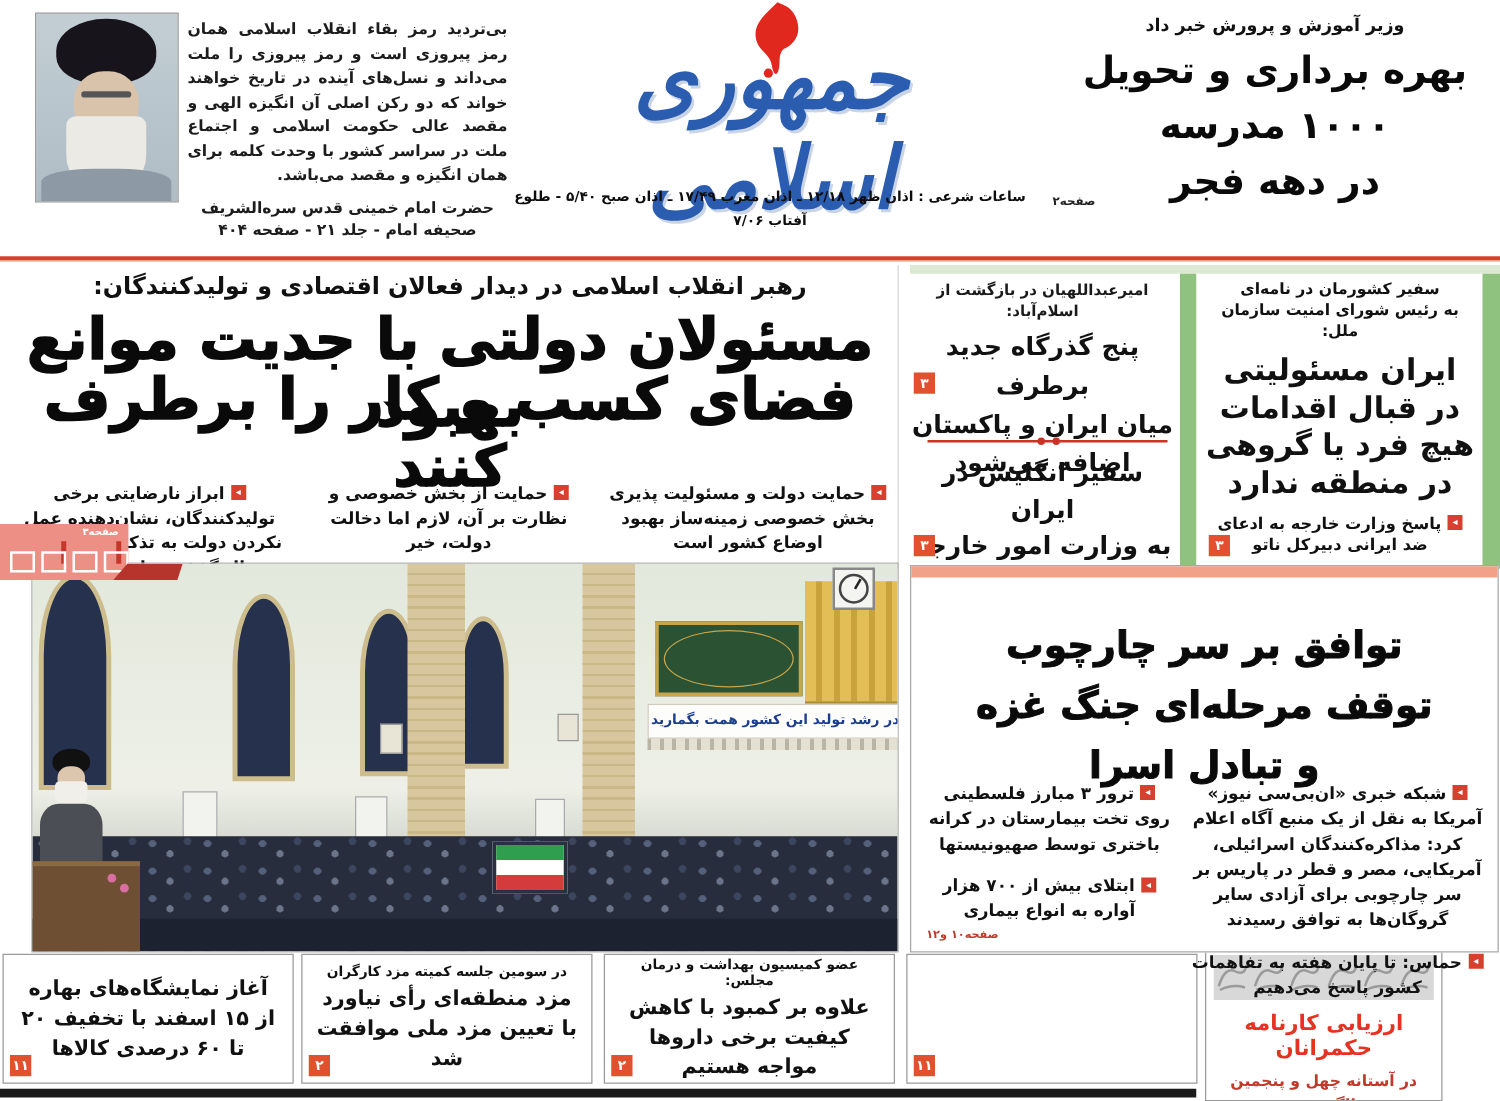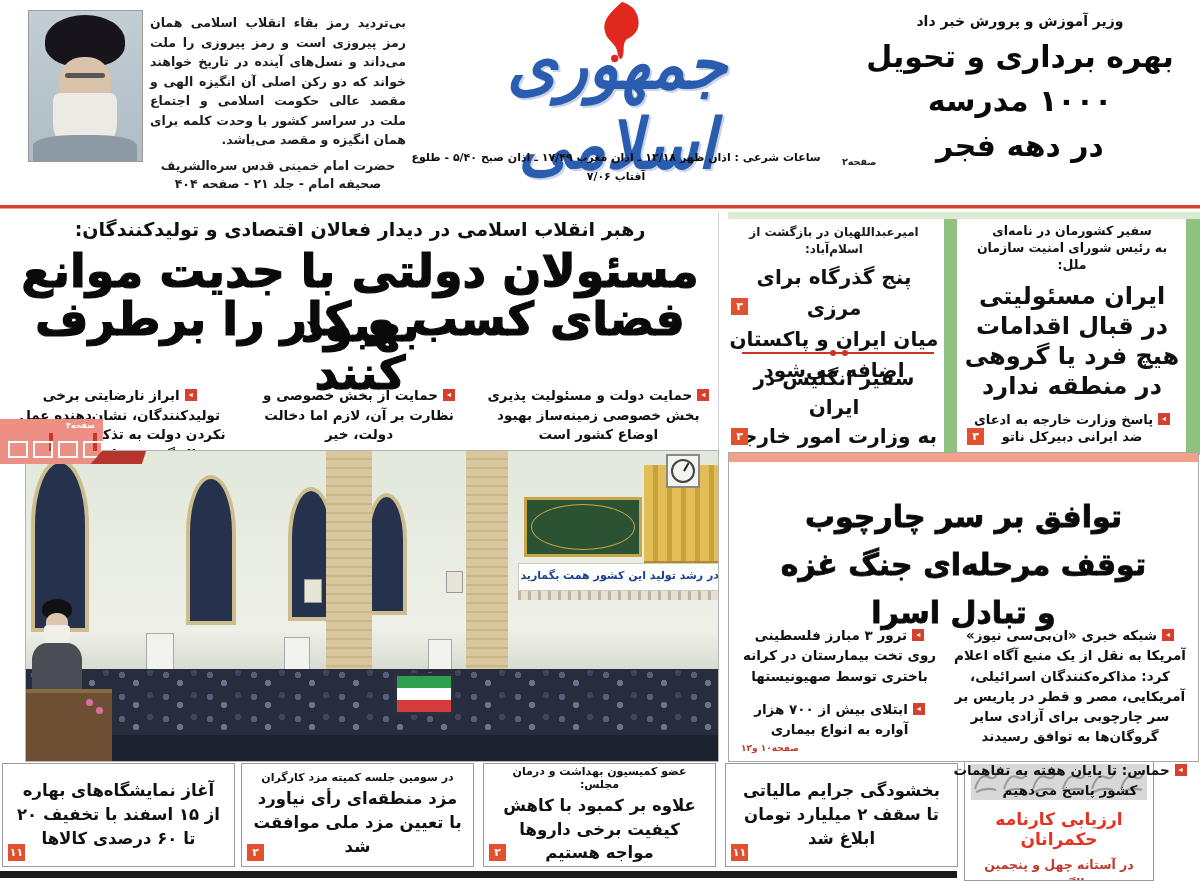--- a/index.html
+++ b/index.html
@@ -173,21 +173,21 @@
     <div class="lb"><span class="sq"></span><span>ابراز نارضایتی برخی تولیدکنندگان، نشان‌دهنده عمل نکردن دولت به تذکراتی است که سال گذشته بیان کرده بودم</span></div>
   </div>
 
   <div class="abs v-div"></div>
   <div class="abs palegreen"></div>
   <div class="abs greenbar gb1"></div>
   <div class="abs greenbar gb2"></div>
 
   <div class="abs mid-art1">
     <div class="col-kicker">امیرعبداللهیان در بازگشت از اسلام‌آباد:</div>
-    <div class="mid-line">پنج گذرگاه برای مرزی</div>
+    <div class="mid-line">پنج گذرگاه جدید برطرف</div>
     <div class="mid-line">میان ایران و پاکستان</div>
     <div class="mid-line">اضافه می‌شود</div>
   </div>
   <div class="badge" style="left:731px;top:298px;">۳</div>
 
   <div class="abs mid-div"></div>
 
   <div class="abs mid-art2">
     <div class="mid-line2">سفیر انگلیس در ایران</div>
     <div class="mid-line2">به وزارت امور خارجه</div>
@@ -285,21 +285,20 @@
     <div class="nb-kicker">در سومین جلسه کمیته مزد کارگران</div>
     <div class="nb-h">مزد منطقه‌ای رأی نیاورد با تعیین مزد ملی موافقت شد</div>
     <div class="badge" style="left:5px;bottom:5px;top:auto;">۲</div>
   </div>
   <div class="news-box" style="left:483px;">
     <div class="nb-kicker">عضو کمیسیون بهداشت و درمان مجلس:</div>
     <div class="nb-h">علاوه بر کمبود با کاهش کیفیت برخی داروها مواجه هستیم</div>
     <div class="badge" style="left:5px;bottom:5px;top:auto;">۲</div>
   </div>
   <div class="news-box" style="left:725px;">
-    <div class="nb-h">بخشودگی جرایم مالیاتی تا سقف ۲ میلیارد تومان ابلاغ شد</div>
     <div class="badge" style="left:5px;bottom:5px;top:auto;">۱۱</div>
   </div>
 
   <div class="editorial">
     <div class="motif-band">
       <svg class="motif" viewBox="0 0 28 26">
           <path d="M3 20 Q8 4 16 8 Q24 12 25 3 M4 23 Q14 18 24 21" fill="none" stroke="#9a9a9a" stroke-width="2"></path>
         </svg>
       <svg class="motif" viewBox="0 0 28 26">
           <path d="M3 20 Q8 4 16 8 Q24 12 25 3 M4 23 Q14 18 24 21" fill="none" stroke="#9a9a9a" stroke-width="2"></path>

